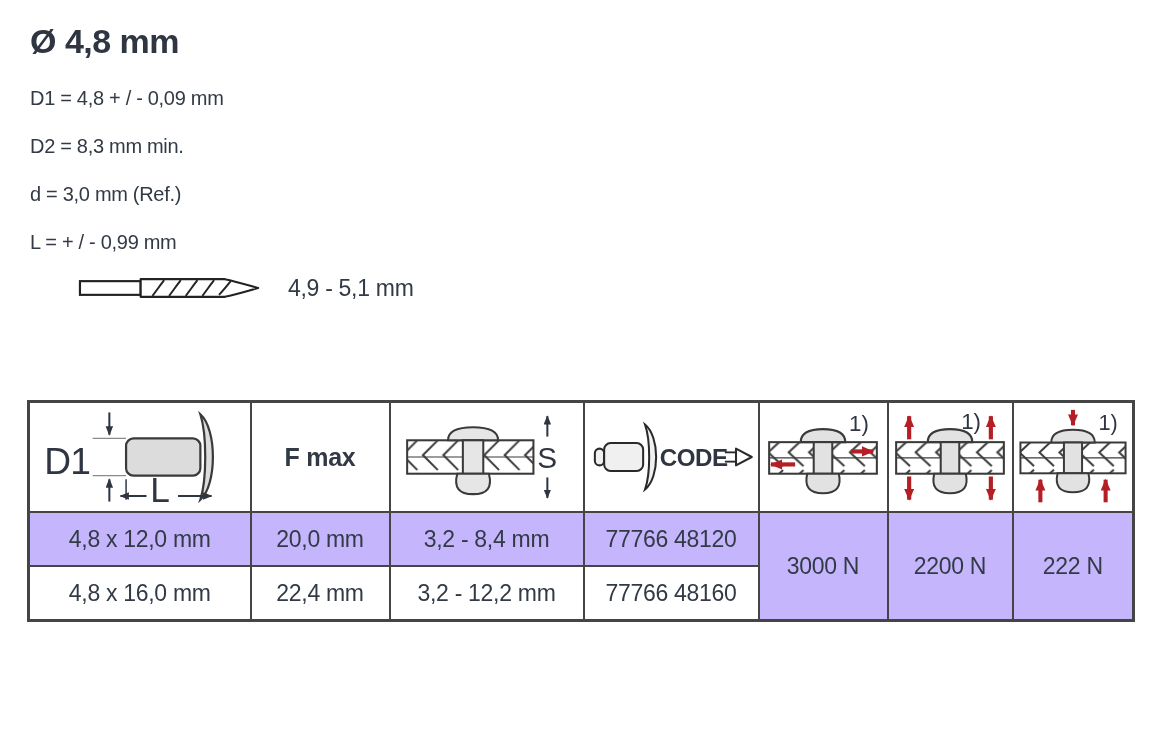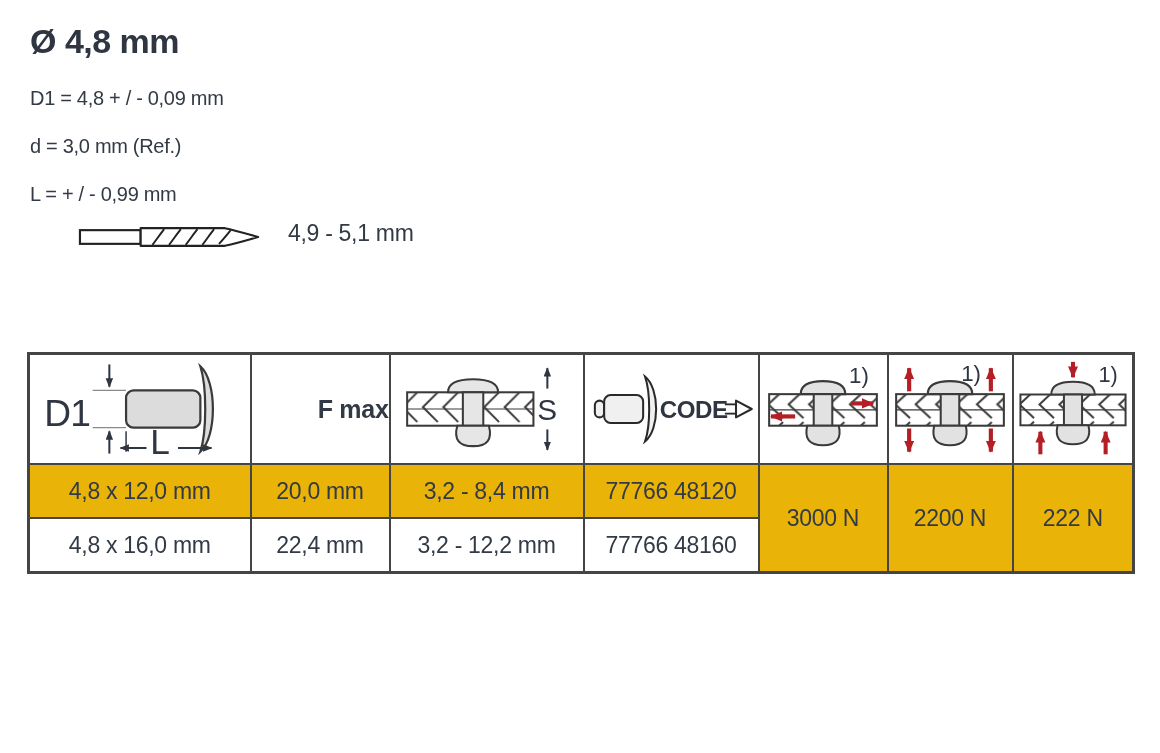--- a/index.html
+++ b/index.html
@@ -13,37 +13,37 @@
   .title {
     font-size: 34px; font-weight: bold; letter-spacing: -0.5px;
     line-height: 38px; margin: 2px 0 14px 0; color: #2f3641;
   }
   .spec-line {
     font-size: 20px; letter-spacing: -0.3px;
     height: 48px; display: flex; align-items: center;
   }
   .drill-row {
     height: 40px; margin-top: 2px;
-    display: flex; align-items: flex-start; gap: 24px; padding-left: 48px;
+    display: flex; align-items: center; gap: 24px; padding-left: 48px;
   }
   .drill-row .drill-size { font-size: 23px; letter-spacing: -0.3px; }
 
   table.spec-table {
     border-collapse: collapse; table-layout: fixed;
     width: 1105px; margin: 92px 0 0 -3px;
     border: 3px solid #454545;
   }
   .spec-table th, .spec-table td {
     border: 2px solid #454545; padding: 0;
     text-align: center; vertical-align: middle;
   }
   .spec-table thead th { height: 108px; background: #ffffff; font-weight: normal; }
   .spec-table tbody td { height: 52px; font-size: 23px; letter-spacing: -0.3px; }
-  .hl { background: #eab308; }
-  .fmax-label { font-size: 25px; font-weight: bold; letter-spacing: -0.3px; text-align: right; }
+  .hl { background: #c4b5fd; }
+  .fmax-label { font-size: 25px; font-weight: bold; letter-spacing: -0.3px; }
 
   svg text {
     font-family: "Liberation Sans", sans-serif;
     fill: #2f3641;
   }
   .diag { display: block; margin: 0 auto; }
 </style>
 </head>
 <body>
 
@@ -63,20 +63,21 @@
     </marker>
   </defs>
 </svg>
 
 <div class="page">
 
   <h1 class="title">Ø 4,8 mm</h1>
 
   <div>
     <div class="spec-line">D1 = 4,8 + / - 0,09 mm</div>
+    <div class="spec-line">D2 = 8,3 mm min.</div>
     <div class="spec-line">d = 3,0 mm (Ref.)</div>
     <div class="spec-line">L = + / - 0,99 mm</div>
 
     <div class="drill-row">
       <svg width="186" height="34" viewBox="0 0 190 34">
         <rect x="2" y="10" width="62" height="14" fill="#ffffff" stroke="#222" stroke-width="2.2"></rect>
         <path d="M64,8 L150,8 C160,10 170,13 184,17 C170,21 160,24 150,26 L64,26 Z" fill="#ffffff" stroke="#222" stroke-width="2.2" stroke-linejoin="round"></path>
         <path d="M76,25 C80,20 84,14 88,9" fill="none" stroke="#222" stroke-width="2"></path>
         <path d="M93,25 C97,20 101,14 105,9" fill="none" stroke="#222" stroke-width="2"></path>
         <path d="M110,25 C114,20 118,14 122,9" fill="none" stroke="#222" stroke-width="2"></path>

